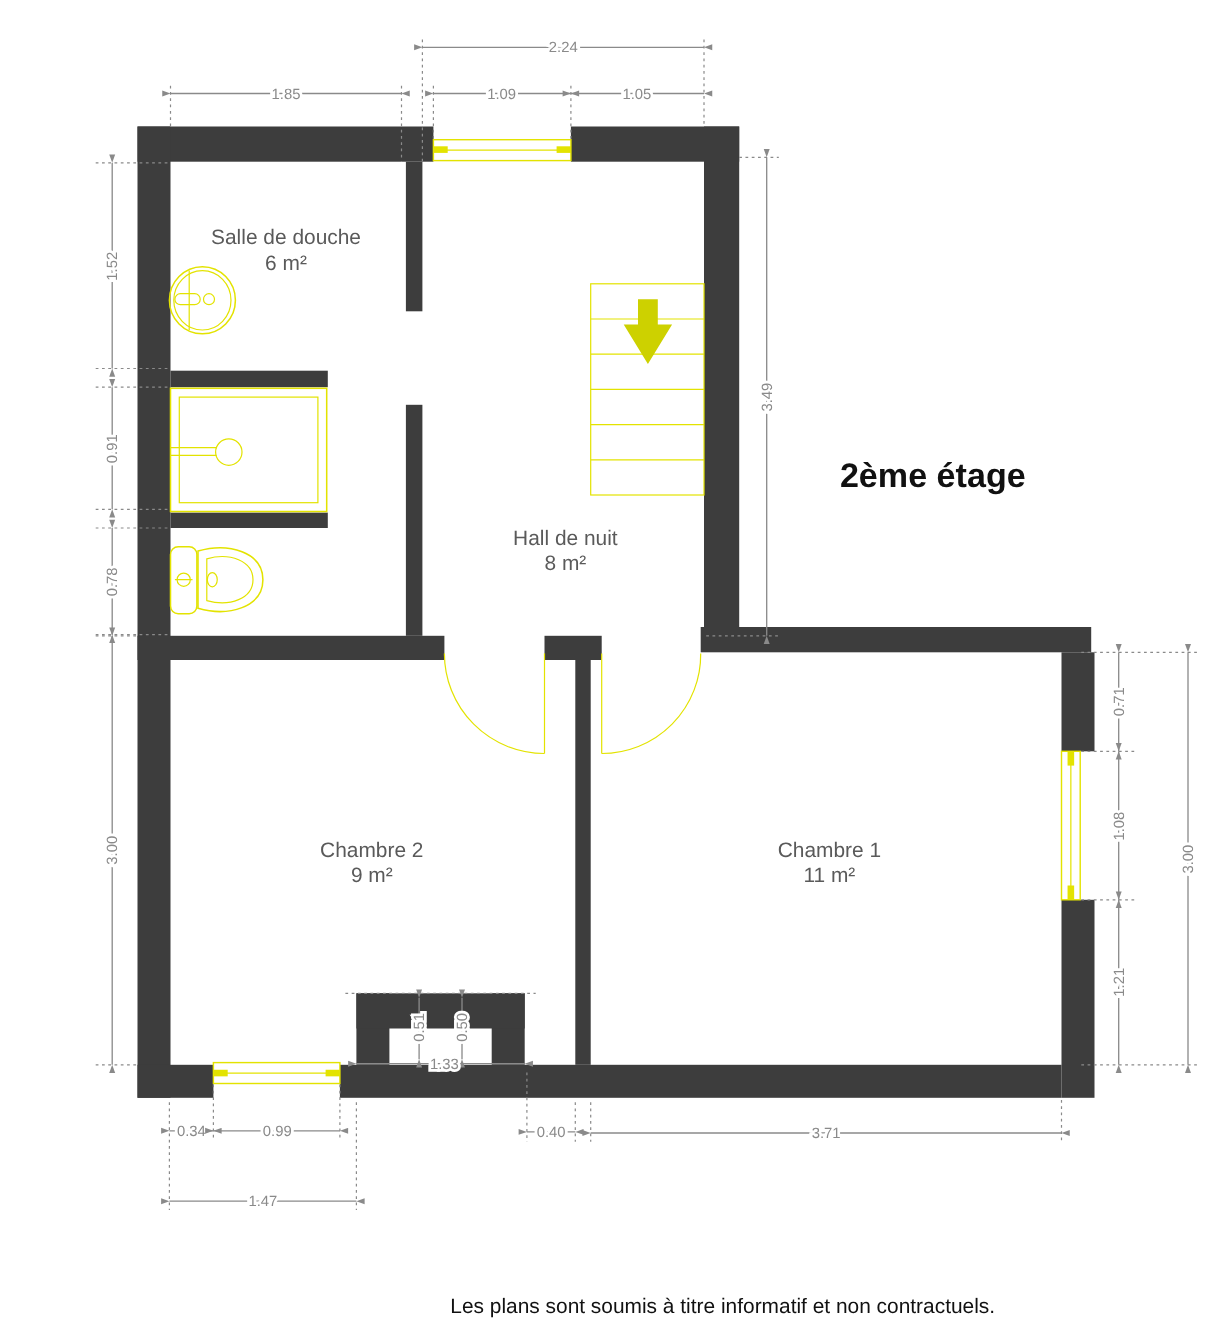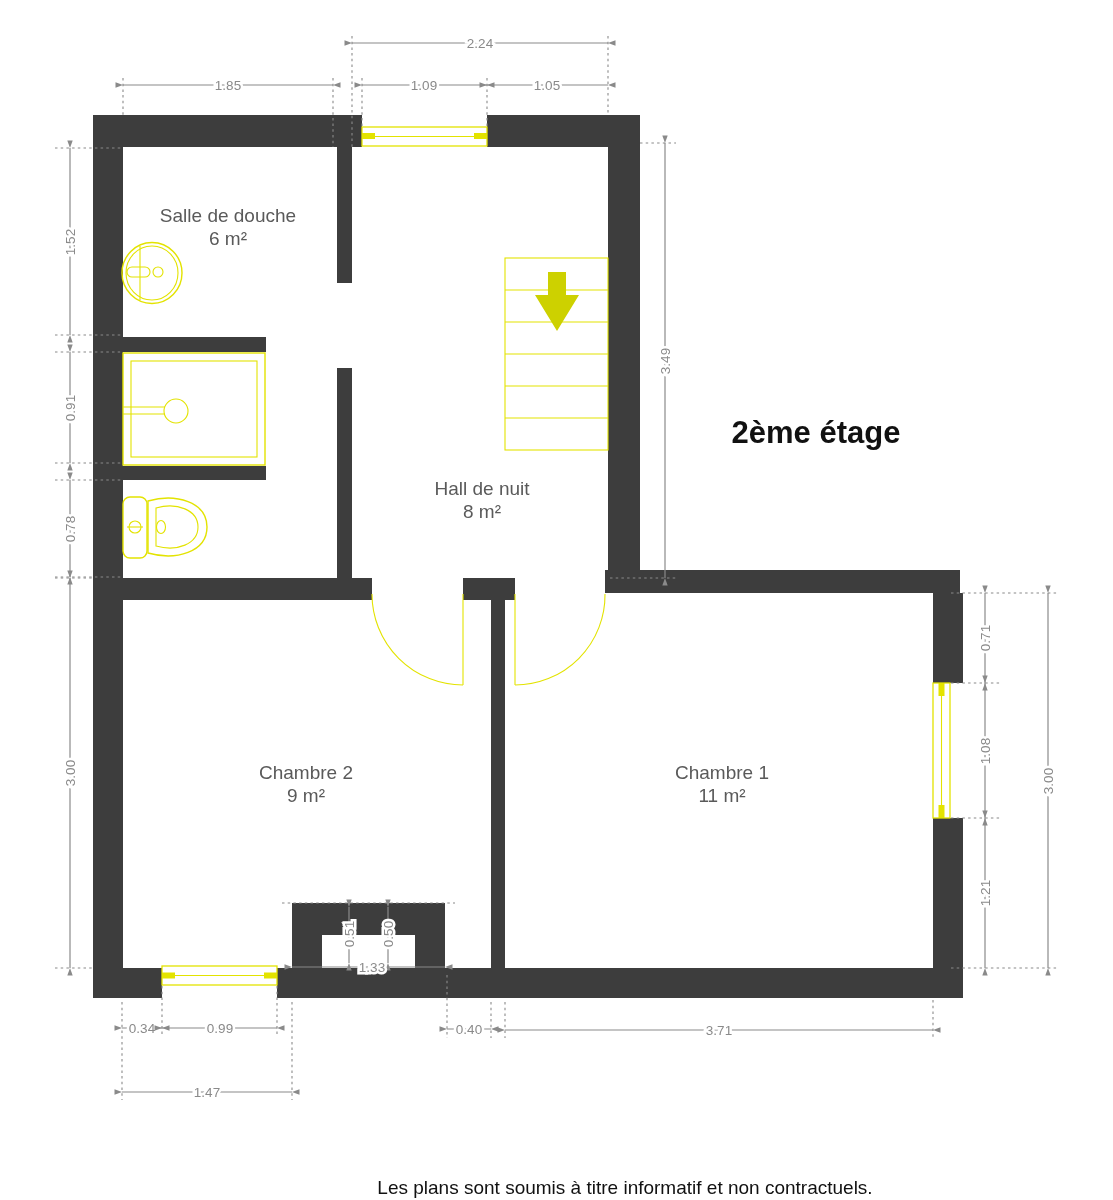--- a/index.html
+++ b/index.html
@@ -1,17 +1,17 @@
 <!DOCTYPE html>
 <html style="--wall: #3d3d3d; --fixture: #e3e300; --stairs_arrow: #cdd100; --dim: #8a8a8a; --label: #5a5a5a; --title: #111111;"><head>
 <meta charset="utf-8">
 <style>
   html,body { margin:0; padding:0; background:#ffffff; }
   body { width:1113px; height:1200px; font-family:"Liberation Sans", sans-serif; overflow:hidden; }
-  .plan { position:relative; width:996px; height:1200px; background:#fff; }
+  .plan { position:relative; width:996px; height:1200px; background:#fff;margin-left:32px; }
   svg { display:block; }
   .wall    { fill:var(--wall,#3d3d3d); stroke:none; }
   .fix     { stroke:var(--fixture,#e3e300); fill:none; stroke-width:1.4; }
   .fixthin { stroke:var(--fixture,#e3e300); fill:none; stroke-width:1.1; }
   .fixfill { fill:var(--fixture,#e3e300); stroke:none; }
   .winbox  { stroke:var(--fixture,#e3e300); fill:#ffffff; stroke-width:1.3; }
   .arrowfill { fill:var(--stairs_arrow,#cdd100); stroke:none; }
   .dimline { stroke:var(--dim,#8a8a8a); stroke-width:1.2; fill:none; }
   .ext     { stroke:var(--dim,#8a8a8a); stroke-width:1.1; stroke-dasharray:2.5,3.2; fill:none; }
   .dimtxt  { fill:var(--dim,#8a8a8a); font-size:13.5px; font-family:"Liberation Sans",sans-serif;

